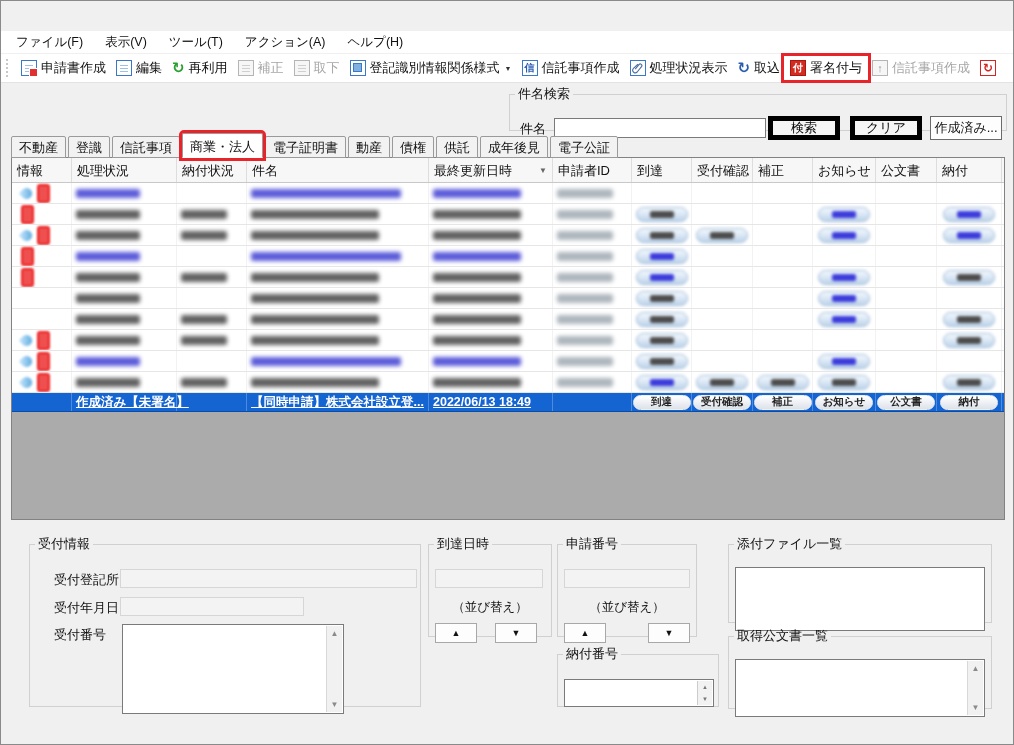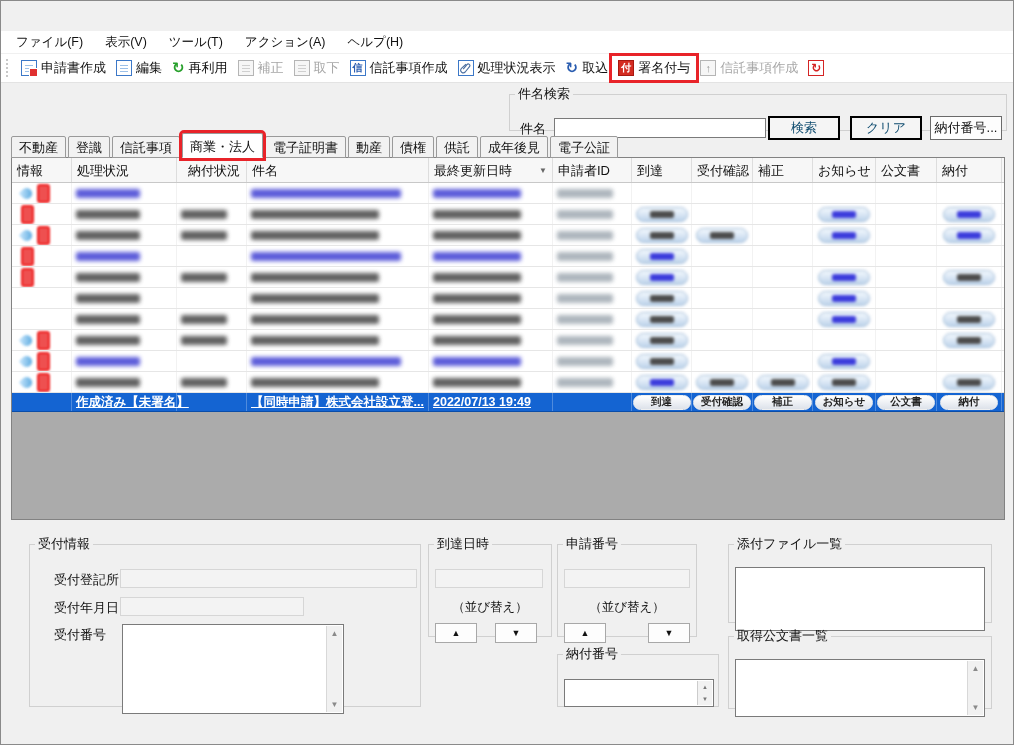--- a/index.html
+++ b/index.html
@@ -47,21 +47,21 @@
   .ic-send{border:1px solid #b5b5b5;background:#f6f6f6;color:#9a9a9a;font-size:11px;font-weight:bold}
 
   
   .fs{position:absolute;border:1px solid #d0d0d0;margin:0;padding:0;font-size:13px}
   .fs legend{font-size:13px;padding:0 3px;margin-left:5px}
   .lbl{position:absolute;font-size:13px;white-space:nowrap}
   .inp{position:absolute;background:#fff;border:1px solid #7a7a7a}
   .inp.disabled{background:#f3f3f3;border:1px solid #d6d6d6}
   .btn{position:absolute;display:flex;align-items:center;justify-content:center;font-size:13px}
   .btn.enabled{background:#fdfdfd;border:1px solid #6a6a6a}
-  .btn.disabled{background:#f5f5f5;border:2px solid #000000;color:#0c4a6e}
+  .btn.disabled{background:#f5f5f5;border:5px solid #000000;color:#000000}
   .sortbtn{position:absolute;width:42px;height:20px;background:#fdfdfd;border:1px solid #a8a8a8;
     display:flex;align-items:center;justify-content:center;font-size:9px;color:#111}
   .sortlbl{position:absolute;left:0;right:0;text-align:center;font-size:12.5px}
   .vscroll{position:absolute;top:1px;bottom:1px;right:1px;width:16px;background:#f1f1f1;border-left:1px solid #d8d8d8;
     display:flex;flex-direction:column;justify-content:space-between;align-items:center}
   .varrow{font-size:8px;color:#8a8a8a;padding:3px 0}
   .spin{position:absolute;top:1px;bottom:1px;right:1px;width:15px;display:flex;flex-direction:column}
   .spin .sp{flex:1;background:#f2f2f2;border-left:1px solid #ccc;font-size:6px;color:#777;
     display:flex;align-items:center;justify-content:center}
 
@@ -135,20 +135,25 @@
       </span>
       <span class="tb-item disabled">
         <span class="ic ic-doc ic-doc-gray"></span>
         <span class="tb-label">補正</span>
       </span>
       <span class="tb-item disabled">
         <span class="ic ic-doc ic-doc-gray"></span>
         <span class="tb-label">取下</span>
       </span>
       <span class="tb-item">
+        <span class="ic ic-form"></span>
+        <span class="tb-label">登記識別情報関係様式</span>
+        <span class="caret">▼</span>
+      </span>
+      <span class="tb-item">
         <span class="ic ic-shin">信</span>
         <span class="tb-label">信託事項作成</span>
       </span>
       <span class="tb-item">
         <span class="ic ic-clipbox">
           <svg width="12" height="12" viewBox="0 0 12 12">
             <path d="M3.2 7.2 L7 2.6 a1.6 1.6 0 0 1 2.5 2 L5.2 10 a2.6 2.6 0 0 1 -4 -3.3 L6 2.2" fill="none" stroke="#4a6ea0" stroke-width="1.1"></path>
           </svg>
         </span>
         <span class="tb-label">処理状況表示</span>
@@ -169,41 +174,41 @@
         <span class="ic-refresh">↻</span>
       </span>
     </div>
 
   <fieldset class="fs" style="left:508px;top:84px;width:498px;height:46px">
     <legend>件名検索</legend>
     <span class="lbl" style="left:10px;top:17px">件名</span>
     <input class="inp" style="left: 44px; top: 15px; width: 212px; height: 20px;" value="">
     <div class="btn disabled" style="left:258px;top:13px;width:72px;height:24px">検索</div>
     <div class="btn disabled" style="left:340px;top:13px;width:72px;height:24px">クリア</div>
-    <div class="btn enabled" style="left:420px;top:13px;width:72px;height:24px">納付番号...</div>
+    <div class="btn enabled" style="left:420px;top:13px;width:72px;height:24px">作成済み...</div>
   </fieldset>
 
   <div class="tabs" id="tabs">
       <span class="tab">不動産</span>
       <span class="tab">登識</span>
       <span class="tab">信託事項</span>
       <span class="tab selected annotated">商業・法人</span>
       <span class="tab">電子証明書</span>
       <span class="tab">動産</span>
       <span class="tab">債権</span>
       <span class="tab">供託</span>
       <span class="tab">成年後見</span>
       <span class="tab">電子公証</span>
     </div>
 
   <div class="lv">
     <div class="lv-header" id="lvheader">
         <div class="hcell" style="width: 60px;"><span>情報</span></div>
         <div class="hcell" style="width: 105px;"><span>処理状況</span></div>
-        <div class="hcell" style="width: 70px; text-align: center;"><span>納付状況</span></div>
+        <div class="hcell" style="width: 70px;"><span>納付状況</span></div>
         <div class="hcell" style="width: 182px;"><span>件名</span></div>
         <div class="hcell" style="width: 124px;"><span>最終更新日時</span><span class="sort">▼</span></div>
         <div class="hcell" style="width: 79px;"><span>申請者ID</span></div>
         <div class="hcell" style="width: 60px;"><span>到達</span></div>
         <div class="hcell" style="width: 61px;"><span>受付確認</span></div>
         <div class="hcell" style="width: 60px;"><span>補正</span></div>
         <div class="hcell" style="width: 63px;"><span>お知らせ</span></div>
         <div class="hcell" style="width: 61px;"><span>公文書</span></div>
         <div class="hcell" style="width: 65px;"><span>納付</span></div>
       </div>
@@ -564,21 +569,21 @@
         <div class="lvrow selected">
           <div class="cell" style="width: 60px;"></div>
           <div class="cell ovis" style="width: 105px;">
             <span class="sel-text">作成済み【未署名】</span>
           </div>
           <div class="cell" style="width: 70px;"></div>
           <div class="cell" style="width: 182px;">
             <span class="sel-text">【同時申請】株式会社設立登...</span>
           </div>
           <div class="cell" style="width: 124px;">
-            <span class="sel-text">2022/07/13 19:49</span>
+            <span class="sel-text">2022/06/13 18:49</span>
           </div>
           <div class="cell" style="width: 79px;"></div>
           <div class="cell pillcell" style="width: 60px;">
             <span class="pill-s">到達</span>
           </div>
           <div class="cell pillcell" style="width: 61px;">
             <span class="pill-s">受付確認</span>
           </div>
           <div class="cell pillcell" style="width: 60px;">
             <span class="pill-s">補正</span>

